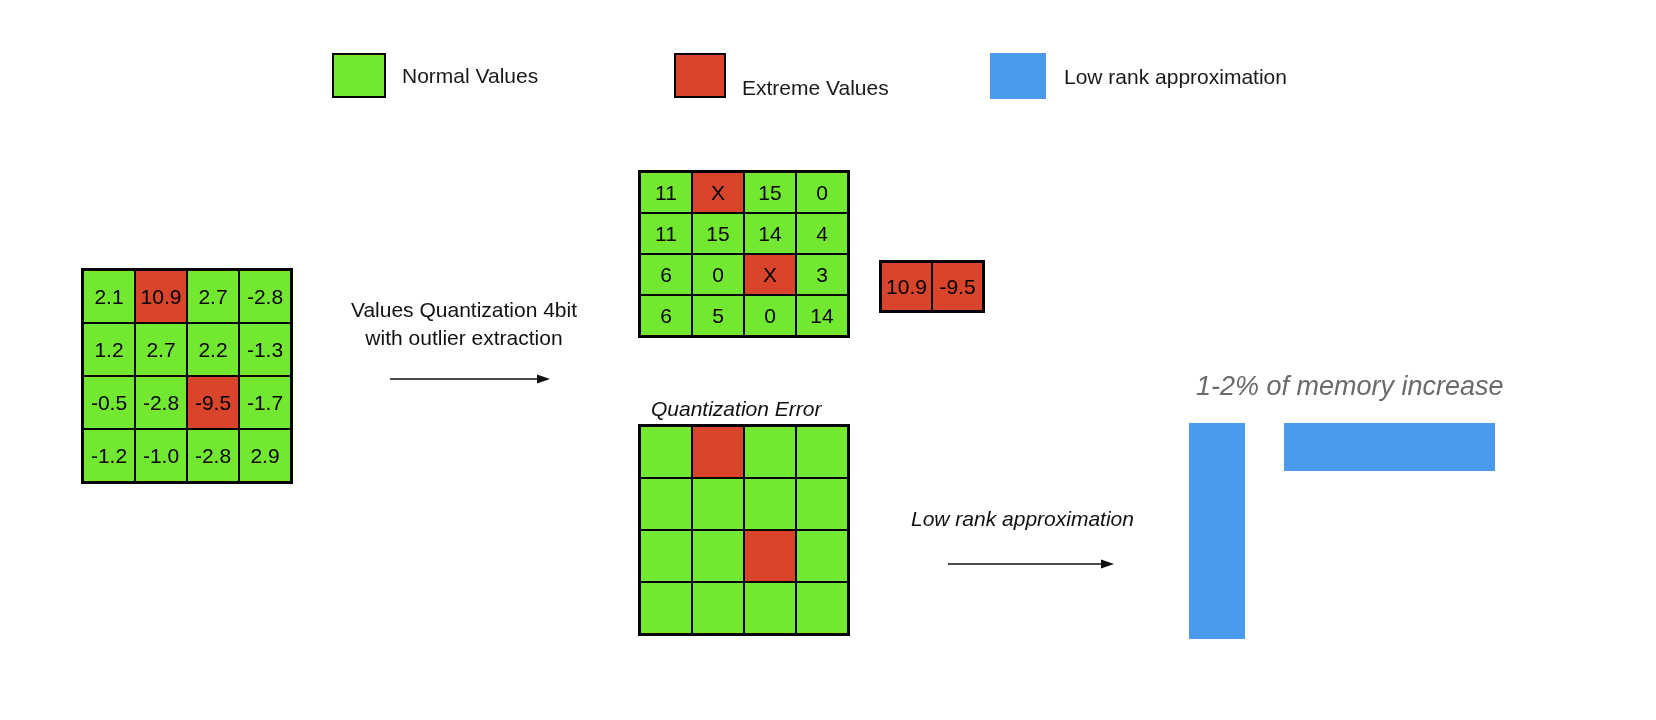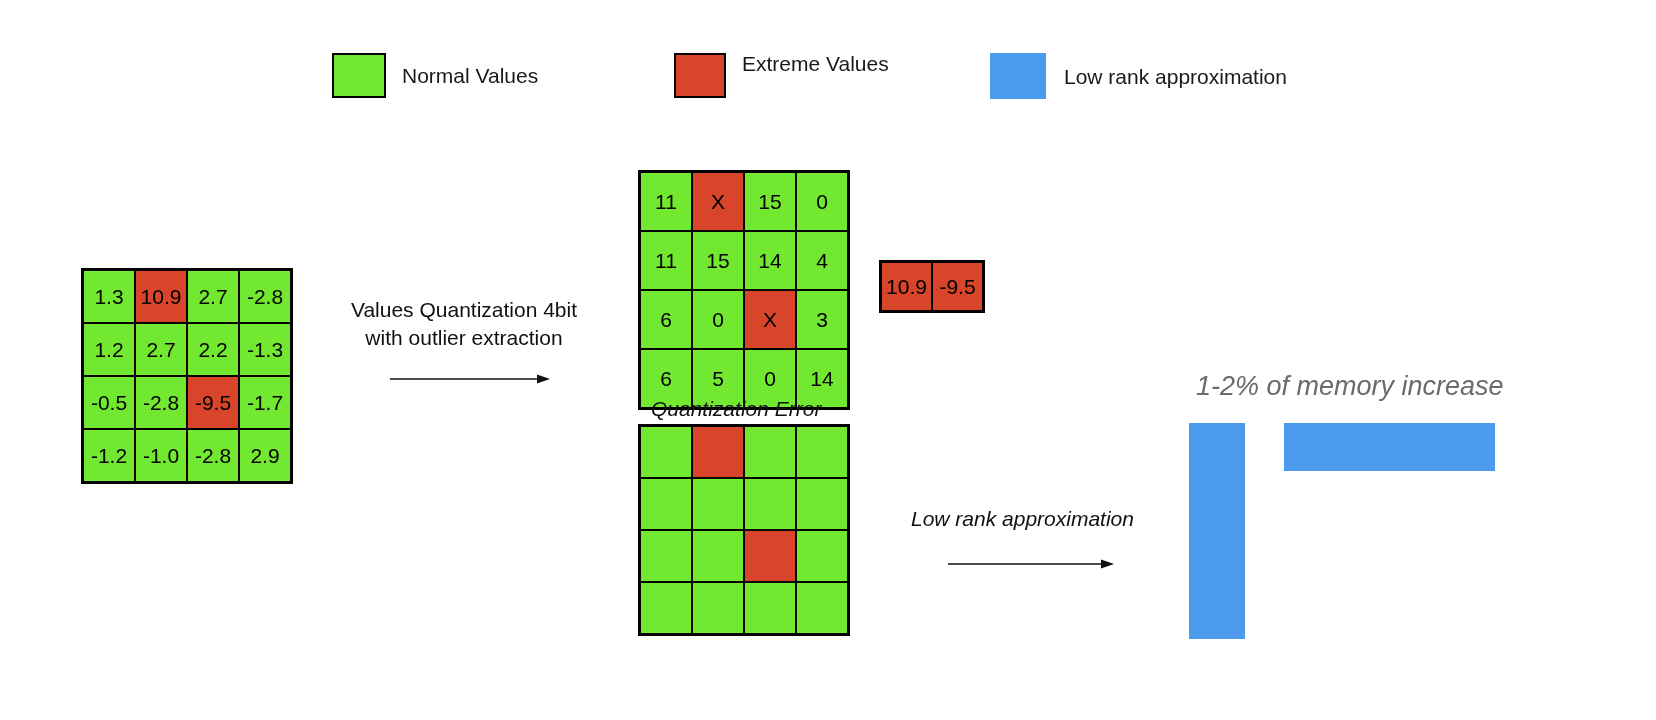--- a/index.html
+++ b/index.html
@@ -76,35 +76,35 @@
 </head>
 <body>
 
 <div class="abs" style="left:328px; top:53px; width:1000px; height:50px;">
 
   <div class="abs" style="left:4px; top:0px; display:flex; align-items:center; gap:16px;">
     <div class="legend-swatch" style="width:54px; height:45px; background:#72E830;"></div>
     <div class="legend-label">Normal Values</div>
   </div>
 
-  <div class="abs" style="left:346px; top:0px; display:flex; align-items:flex-start; gap:16px;">
+  <div class="abs" style="left:346px; top:0px; display:flex; align-items:flex-end; gap:16px;">
     <div class="legend-swatch" style="width:52px; height:45px; background:#D8452A;"></div>
     <div class="legend-label">Extreme Values</div>
   </div>
 
   <div class="abs" style="left:662px; top:0px; display:flex; align-items:center; gap:18px;">
     <div style="width:56px; height:46px; background:#4C9AEE;"></div>
     <div class="legend-label">Low rank approximation</div>
   </div>
 </div>
 
 <div class="matrix abs" id="input-matrix" style="left:81px; top:268px; width:212px; height:216px;
             grid-template-columns:repeat(4,1fr); grid-template-rows:repeat(4,1fr);
             border:2px solid #000;">
-    <div class="cell green">1.3</div>
+    <div class="cell green">2.1</div>
     <div class="cell red">10.9</div>
     <div class="cell green">2.7</div>
     <div class="cell green">-2.8</div>
     <div class="cell green">1.2</div>
     <div class="cell green">2.7</div>
     <div class="cell green">2.2</div>
     <div class="cell green">-1.3</div>
     <div class="cell green">-0.5</div>
     <div class="cell green">-2.8</div>
     <div class="cell red">-9.5</div>
@@ -120,21 +120,21 @@
   <div>with outlier extraction</div>
 </div>
 
 <div class="arrow abs" style="left:390px; top:372px; width:160px; height:14px;">
   <svg width="160" height="14" viewBox="0 0 160 14">
     <line x1="0" y1="7" x2="150" y2="7" stroke="#111" stroke-width="1.6"></line>
     <polygon points="160,7 147,2.5 147,11.5" fill="#111"></polygon>
   </svg>
 </div>
 
-<div class="matrix abs" id="quantized-matrix" style="left:638px; top:170px; width:212px; height:240px;
+<div class="matrix abs" id="quantized-matrix" style="left:638px; top:170px; width:212px; height:168px;
             grid-template-columns:repeat(4,1fr); grid-template-rows:repeat(4,1fr);
             border:2px solid #000;text-align:right;">
     <div class="cell green">11</div>
     <div class="cell red">X</div>
     <div class="cell green">15</div>
     <div class="cell green">0</div>
     <div class="cell green">11</div>
     <div class="cell green">15</div>
     <div class="cell green">14</div>
     <div class="cell green">4</div>

